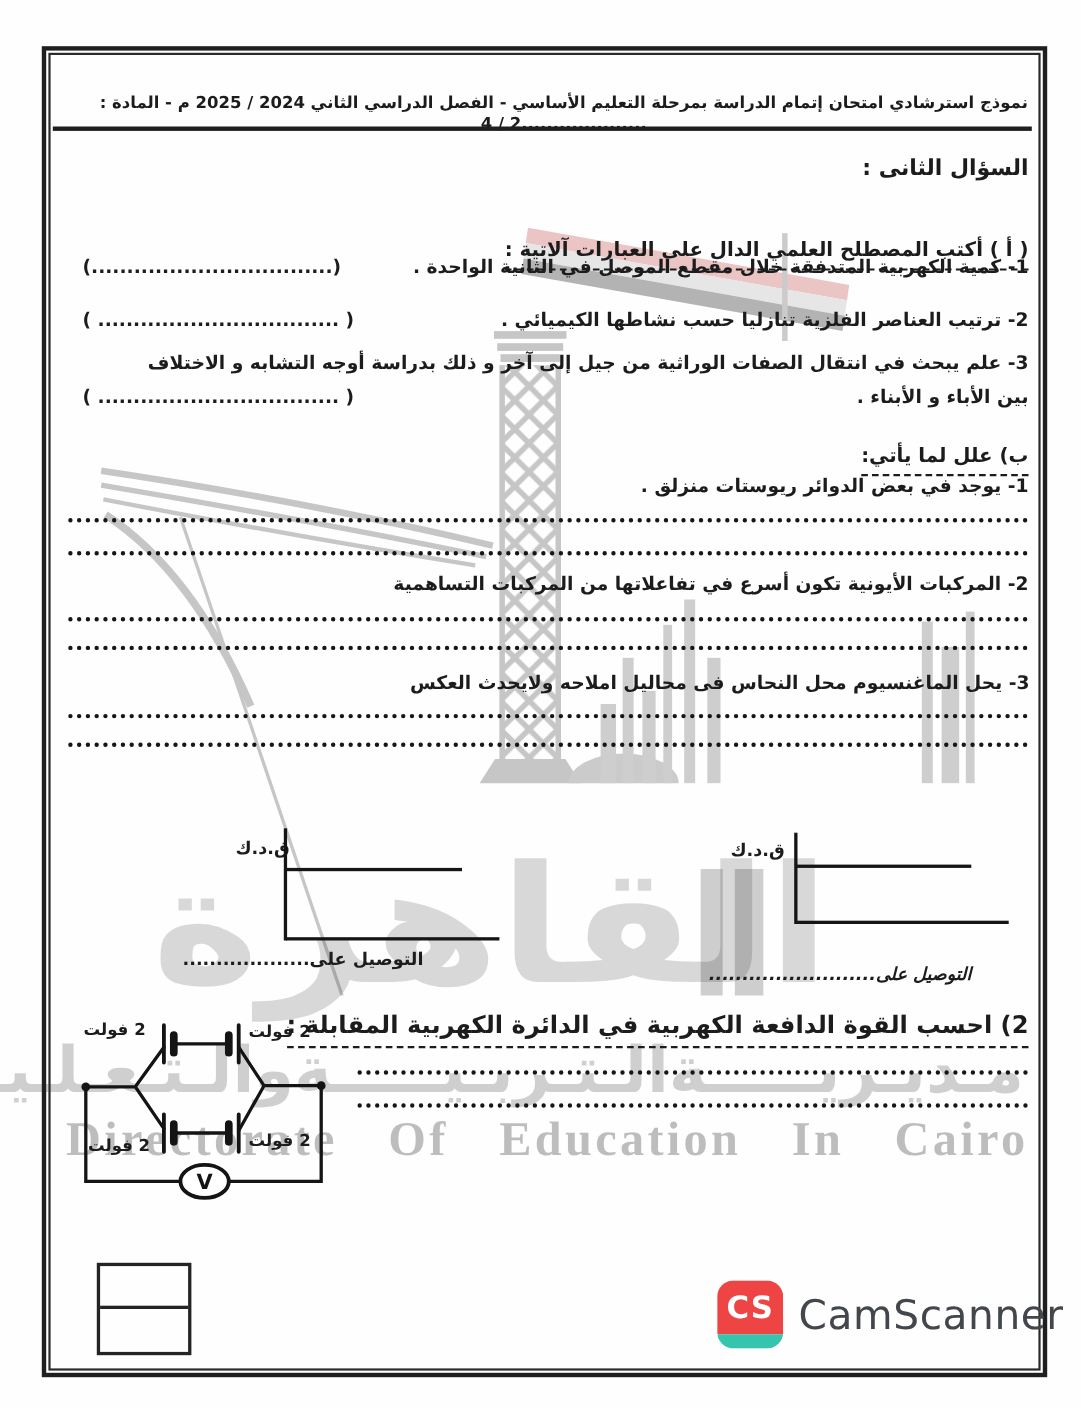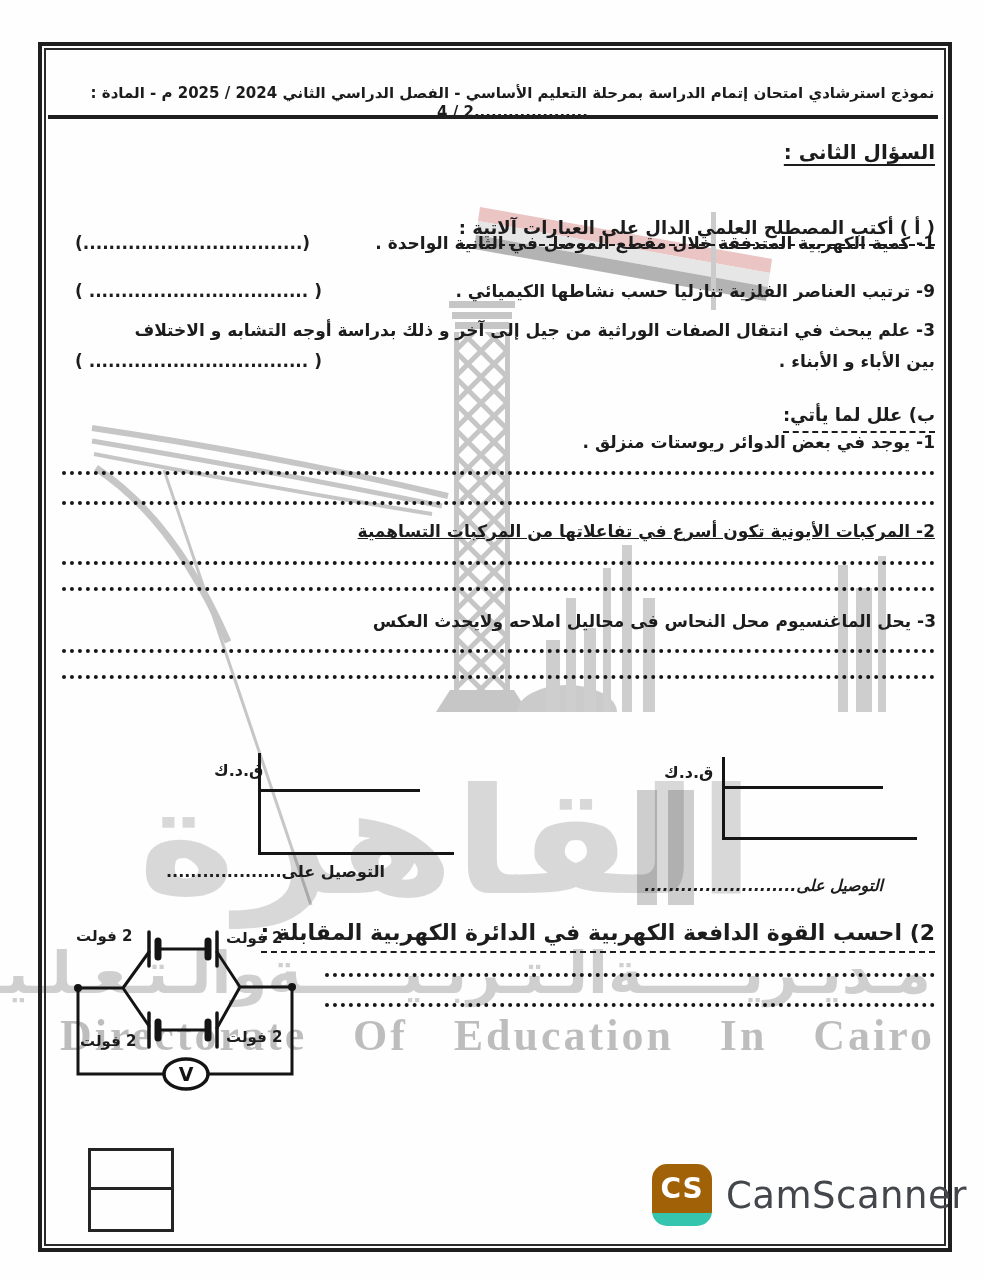--- a/index.html
+++ b/index.html
@@ -9,21 +9,21 @@
   .ar{direction:rtl;font-weight:bold;color:#1c1c1c;line-height:1.25;}
   .z1{z-index:1}.z2{z-index:2}.z3{z-index:3}.z6{z-index:6}
 
   
   .frame{left:38px;top:42px;width:906px;height:1202px;border:4px solid #1f1f1f;}
   .frame-inner{position:absolute;left:2px;top:2px;right:2px;bottom:2px;border:2px solid #2a2a2a;}
 
   .header-line{top:84px;left:90px;width:845px;font-size:15px;text-align:center;}
   .header-rule{top:115px;left:48px;width:890px;height:4px;background:#1f1f1f;}
 
-  .h-underline{text-decoration:underline;text-decoration-thickness:2px;text-underline-offset:5px;}
+  .h-underline{text-decoration-thickness:2px;text-underline-offset:5px;}
   .dash-u{border-bottom:2.5px dashed #1c1c1c;padding-bottom:4px;}
 
   .title{font-size:19px;}
   .item{font-size:17px;}
   .row{display:flex;justify-content:space-between;direction:rtl;align-items:baseline;}
 
   .dotline{border-bottom:4.5px dotted #161616;height:0;}
 
   .gline{background:#151515;}
   .glabel{font-size:16px;}
@@ -128,39 +128,39 @@
   <div class="abs z3 ar title h-underline" style="top:140px;right:48px;font-size:20px;">السؤال الثانى :</div>
 
   <div class="abs z3 ar title dash-u" style="top:189px;right:48px;font-size:18px;margin-top:28px;">( أ ) أكتب المصطلح العلمي الدال على العبارات آلاتية :</div>
 
   <div class="abs z3 ar item row" style="top:233px;right:48px;left:75px;">
     <span>1- كمية الكهربية المتدفقة خلال مقطع الموصل في الثانية الواحدة .</span>
     <span>(..................................)</span>
   </div>
 
   <div class="abs z3 ar item row" style="top:281px;right:48px;left:75px;">
-    <span>9- ترتيب العناصر الفلزية تنازليا حسب نشاطها الكيميائي .</span>
+    <span>2- ترتيب العناصر الفلزية تنازليا حسب نشاطها الكيميائي .</span>
     <span>( .................................. )</span>
   </div>
 
   <div class="abs z3 ar item" style="top:320px;right:48px;left:75px;">3- علم يبحث في انتقال الصفات الوراثية من جيل إلى آخر و ذلك بدراسة أوجه التشابه و الاختلاف</div>
 
   <div class="abs z3 ar item row" style="top:351px;right:48px;left:75px;">
     <span>بين الأباء و الأبناء .</span>
     <span>( .................................. )</span>
   </div>
 
   <div class="abs z3 ar title dash-u" style="top:404px;right:48px;font-size:18px;text-align:right;">ب) علل لما يأتي:</div>
 
   <div class="abs z3 ar item" style="top:432px;right:48px;">1- يوجد في بعض الدوائر ريوستات منزلق .</div>
 
   <div class="abs z3 dotline" style="top:471px;left:62px;right:48px;"></div>
   <div class="abs z3 dotline" style="top:501px;left:62px;right:48px;"></div>
 
-  <div class="abs z3 ar item" style="top:521px;right:48px;text-decoration:underline;">2- المركبات الأيونية تكون أسرع في تفاعلاتها من المركبات التساهمية</div>
+  <div class="abs z3 ar item" style="top:521px;right:48px;">2- المركبات الأيونية تكون أسرع في تفاعلاتها من المركبات التساهمية</div>
 
   <div class="abs z3 dotline" style="top:561px;left:62px;right:48px;"></div>
   <div class="abs z3 dotline" style="top:587px;left:62px;right:48px;"></div>
 
   <div class="abs z3 ar item" style="top:611px;right:47px;">3- يحل الماغنسيوم محل النحاس فى محاليل املاحه ولايحدث  العكس</div>
 
   <div class="abs z3 dotline" style="top:649px;left:62px;right:48px;"></div>
   <div class="abs z3 dotline" style="top:675px;left:62px;right:48px;"></div>
 
 
@@ -199,19 +199,19 @@
   <div class="abs z3 ar vlabel" style="left:226px;top:929px;">2 فولت</div>
   <div class="abs z3 ar vlabel" style="left:80px;top:1032px;">2 فولت</div>
   <div class="abs z3 ar vlabel" style="left:226px;top:1028px;">2 فولت</div>
 
   <div class="abs z3 bottom-box">
     <div class="bottom-box-divider"></div>
   </div>
 
   <div class="abs z6 cs-wrap">
     <div class="cs-badge">
-      <div class="cs-badge-top" style="background: #a16207;">CS</div>
+      <div class="cs-badge-top" style="background: #ef4444;">CS</div>
       <div class="cs-badge-strip" style="background: rgb(53, 196, 173);"></div>
     </div>
     <div class="cs-name">CamScanner</div>
   </div>
 
 </div>
 
 </body></html>

